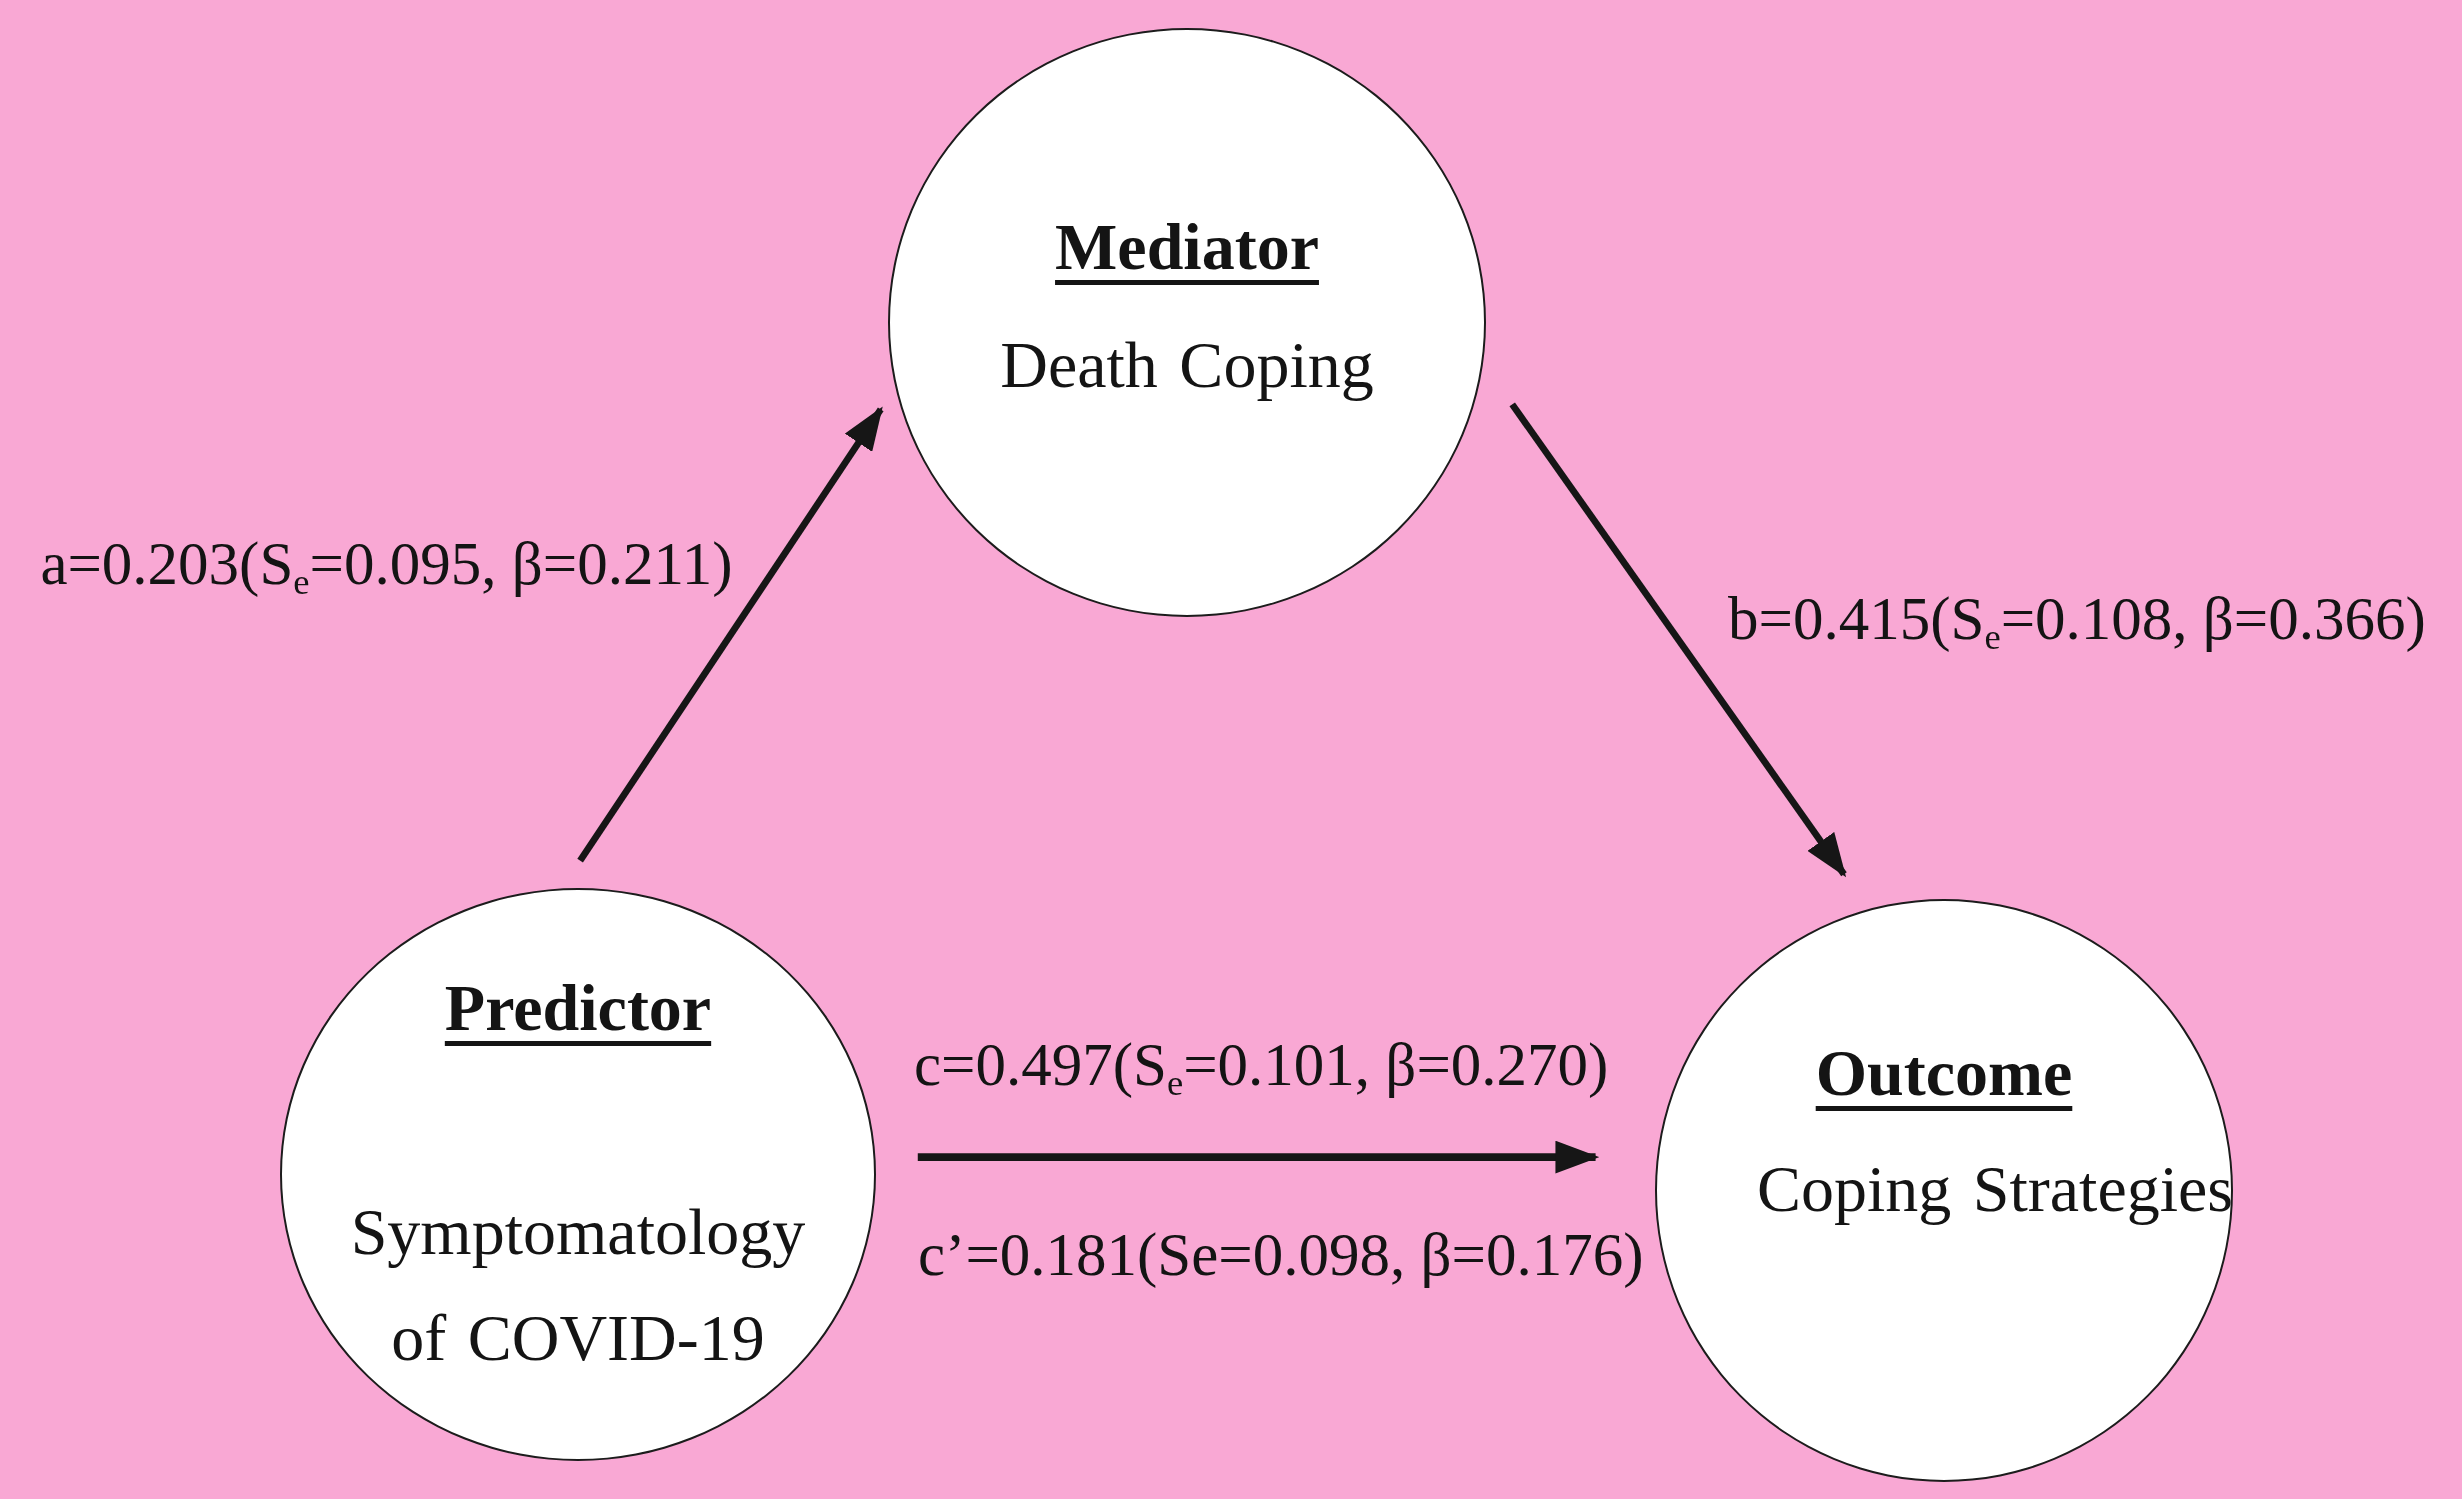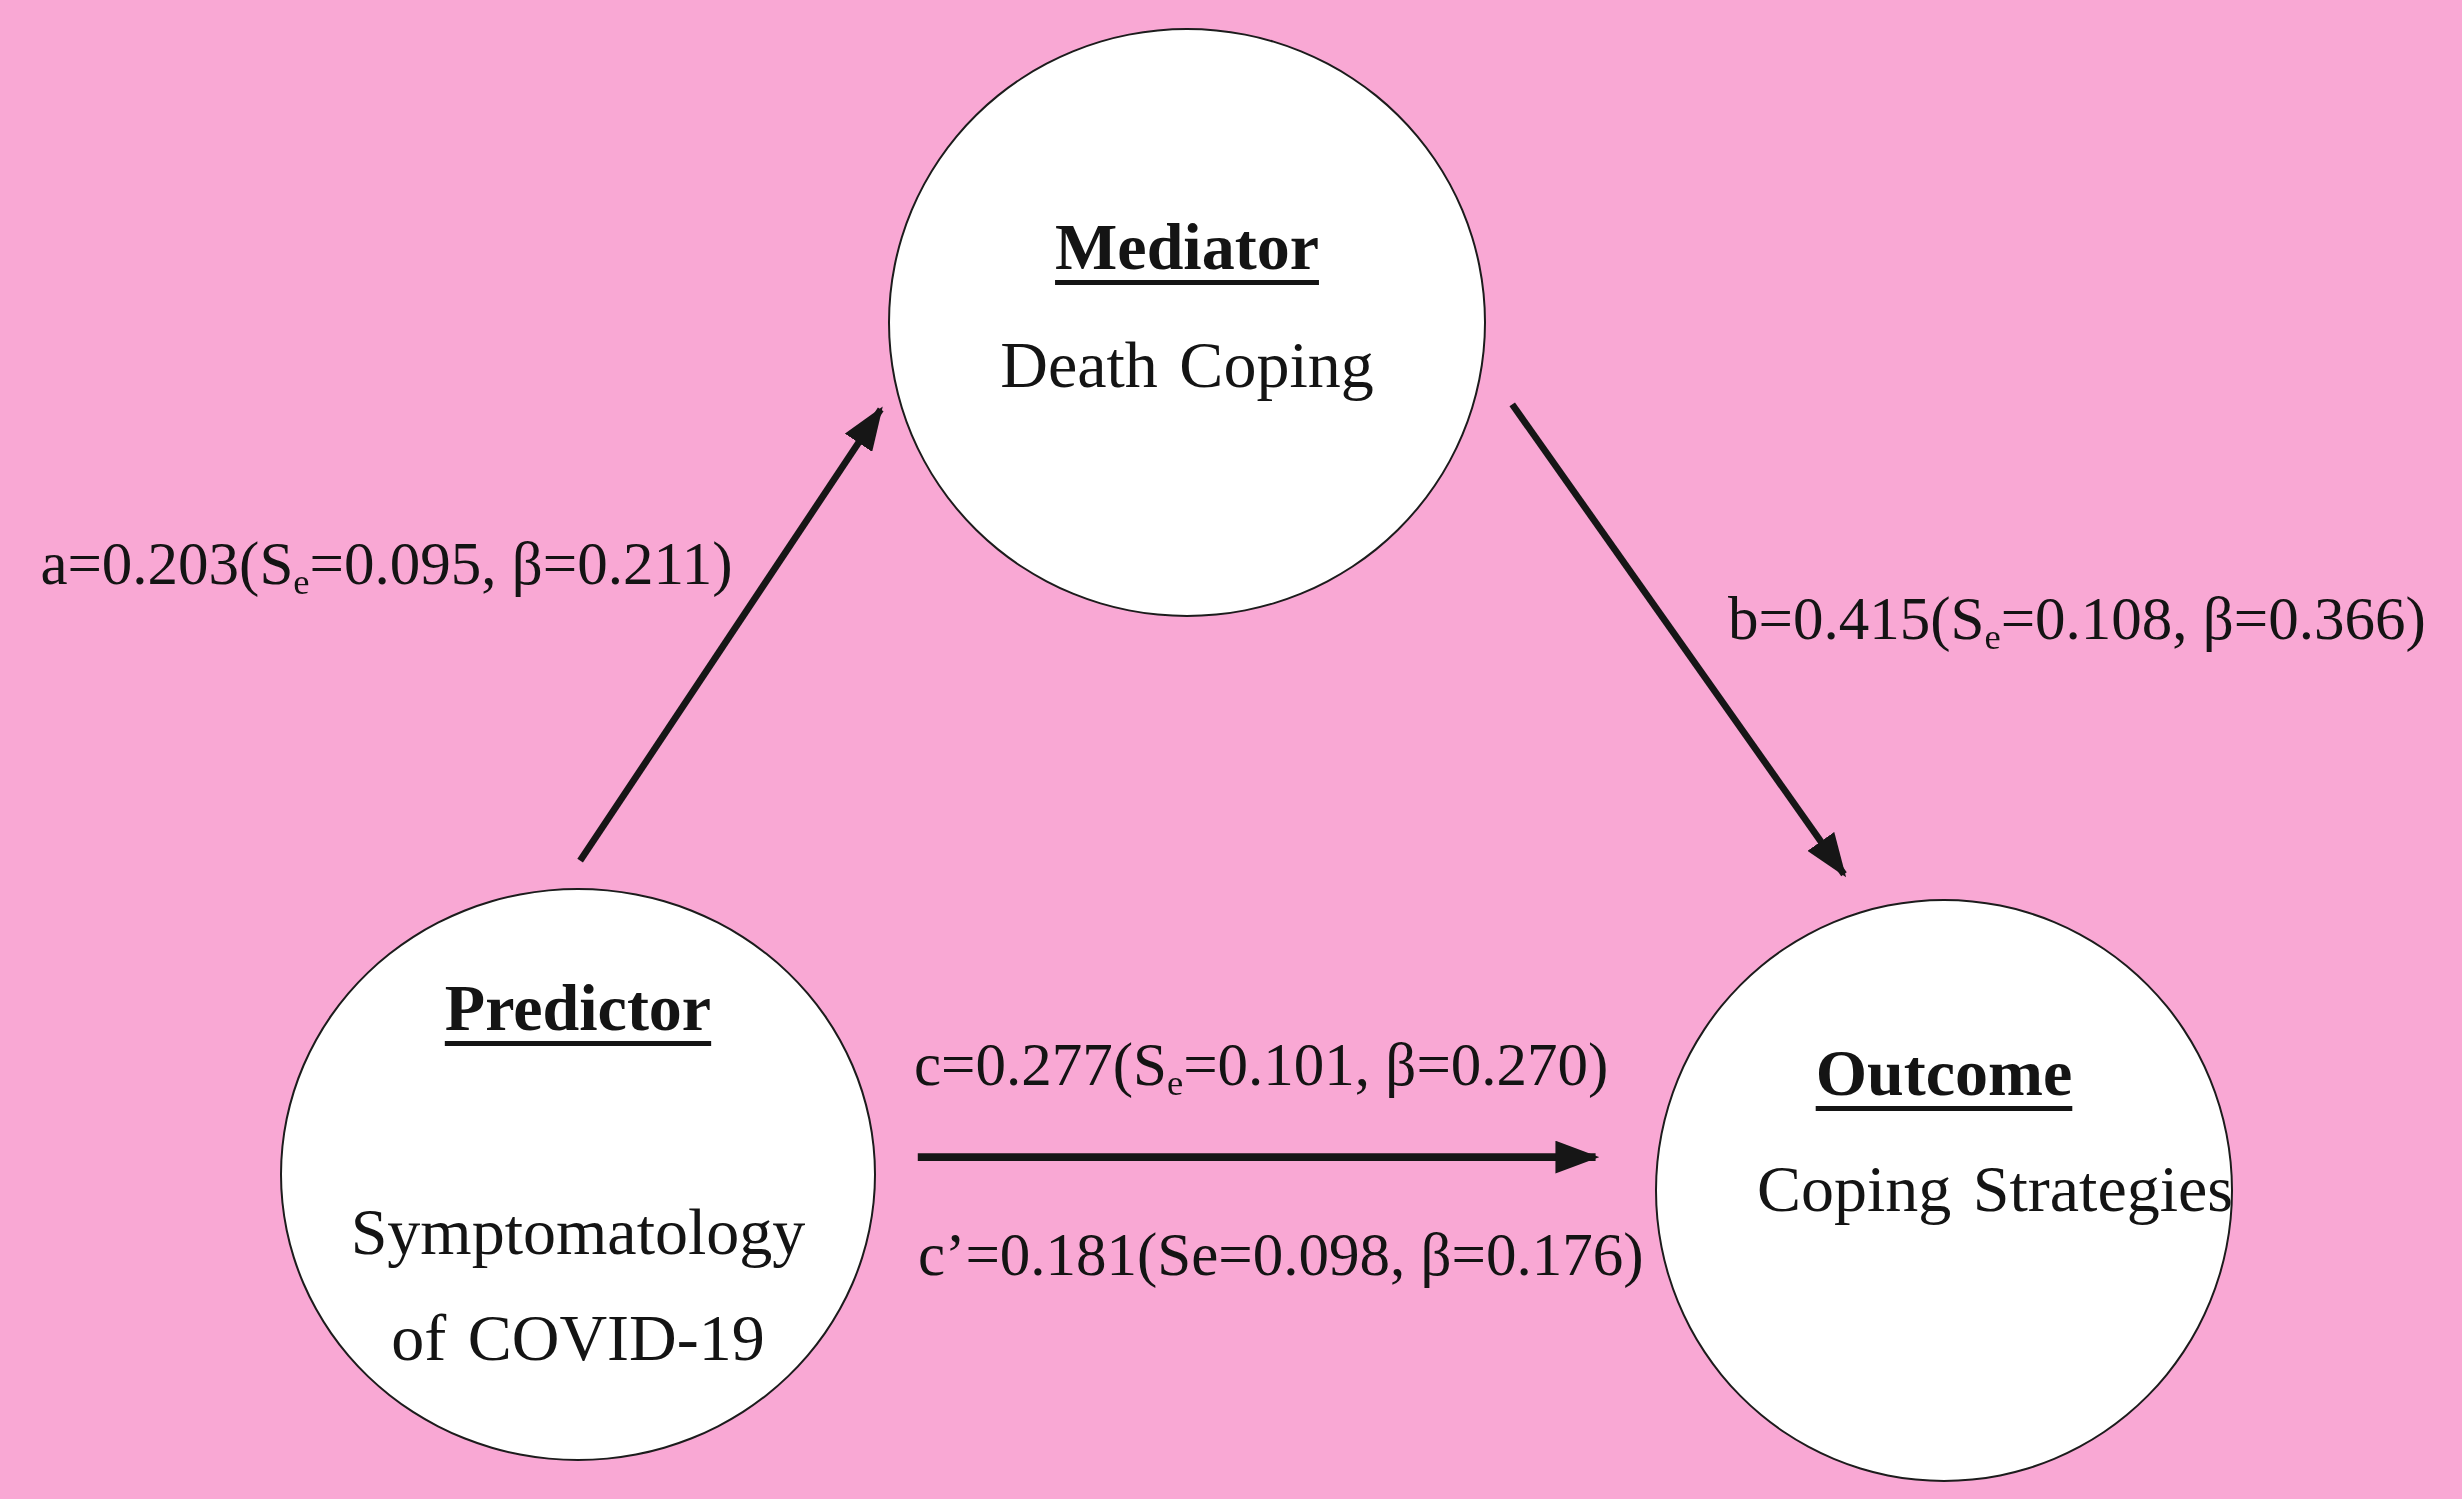--- a/index.html
+++ b/index.html
@@ -99,21 +99,21 @@
 
   <div class="edge-label" style="left:8.4px; top:526px;margin-left:32px;">
     <span>a=0.203(S</span><span class="sub">e</span><span>=0.095, β=0.211)</span>
   </div>
 
   <div class="edge-label" style="left:1728px; top:581px;text-align:center;">
     <span>b=0.415(S</span><span class="sub">e</span><span>=0.108, β=0.366)</span>
   </div>
 
   <div class="edge-label" style="left:914px; top:1027px;">
-    <span>c=0.277(S</span><span class="sub">e</span><span>=0.101, β=0.270)</span>
+    <span>c=0.497(S</span><span class="sub">e</span><span>=0.101, β=0.270)</span>
   </div>
 
   <div class="edge-label" style="left:918px; top:1217px;">
     <span>c’=0.181(Se=0.098, β=0.176)</span><span class="sub"></span><span></span>
   </div>
 
 </div>
 
 
 </body></html>

